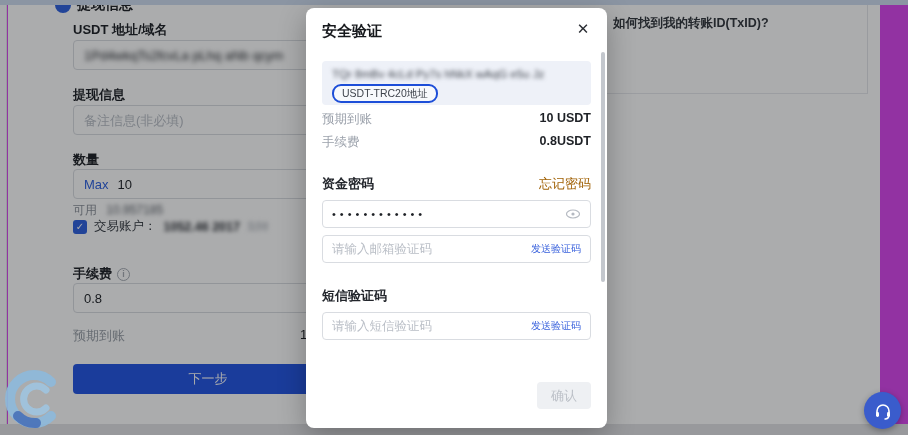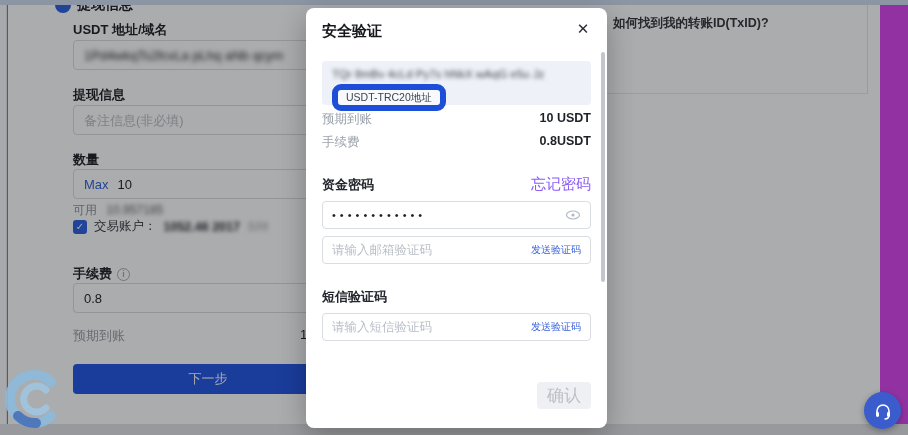--- a/index.html
+++ b/index.html
@@ -51,41 +51,41 @@
            z-index:10; box-shadow:0 8px 28px rgba(0,0,0,0.28); overflow:hidden; }
   .m-header { position:relative; padding:14px 4px 6px 16px; }
   .m-title { font-size:15px; font-weight:bold; color:#16181c; }
   .m-close { position:absolute; right:15px; top:12px; font-size:15px; color:#2a2d33; cursor:pointer;
              width:18px; height:18px; text-align:center; line-height:18px; }
   .m-scroll { position:relative; height:326px; overflow:hidden; padding:0 16px; }
   .m-scrollbar { position:absolute; right:2px; top:44px; width:4px; height:230px; background:#c3c7cd; border-radius:2px; z-index:11; }
 
   .m-infobox { margin-top:14px; background:#eef1f8; border-radius:4px; padding:7px 10px 8px 10px; height:44px; }
   .m-addr { font-size:11.5px; color:#3c414a; white-space:nowrap; overflow:hidden; }
-  .m-pill { display:inline-block; margin-top:4px; border:6px solid #1d4ed8; border-radius:9px; padding:0px 8px;
+  .m-pill { display:inline-block; margin-top:4px; border:2px solid #1d4ed8; border-radius:9px; padding:0px 8px;
             font-size:10.5px; color:#3f444c; background:rgba(255,255,255,0.55); line-height:15px; }
   .m-row { display:flex; justify-content:space-between; margin-top:6px; font-size:12.5px; }
   .m-row:first-of-type { margin-top:9px; }
   .m-row .lab { color:#9ba1ab; }
   .m-row .val { color:#1e2126; font-weight:bold; }
 
   .m-sec-label { margin-top:24px; display:flex; justify-content:space-between; align-items:center; }
   .m-sec-label .t { font-size:13px; font-weight:bold; color:#23262c; }
-  .m-link { font-size:15px; color:#8b5cf6; cursor:pointer; }
+  .m-link { font-size:13px; color:#a16207; cursor:pointer; }
   .m-field { margin-top:7px; height:28px; border:1px solid #d9dce1; border-radius:4px; display:flex;
              align-items:center; padding:0 9px; background:#fff; }
   .m-dots { flex:1; font-size:11px; letter-spacing:4px; color:#1e2126; }
   .m-eye { width:16px; height:16px; }
   .m-field input { flex:1; border:none; outline:none; font-size:12.5px; color:#8b5cf6; font-family:Liberation Serif, serif; background:transparent; }
   .m-field input::placeholder { color:#b9bec6; }
   .m-send { font-size:10px; color:#3b63dd; white-space:nowrap; cursor:pointer; margin-left:25px; }
 
   .m-footer { position:relative; height:48px; }
   .m-confirm { position:absolute; right:16px; top:9px; width:54px; height:27px; background:#eef0f3; color:#bcc0c7;
-               font-size:17px; border:none; border-radius:4px; }
+               font-size:13px; border:none; border-radius:4px; }
 
   
   .watermark { position:absolute; left:-4px; top:364px; z-index:20; display:flex; align-items:center; pointer-events:none; }
   .wm-text { font-size:42px; font-weight:bold; color:#fcfcfd; letter-spacing:2px; margin-left:-4px; }
   .support-btn { position:absolute; left:864px; top:392px; width:37px; height:37px; border-radius:50%;
                  background:#3a5ccc; z-index:20; display:flex; align-items:center; justify-content:center;
                  box-shadow:0 2px 6px rgba(0,0,0,0.3); cursor:pointer; }
 </style>
 </head>
 <body>

